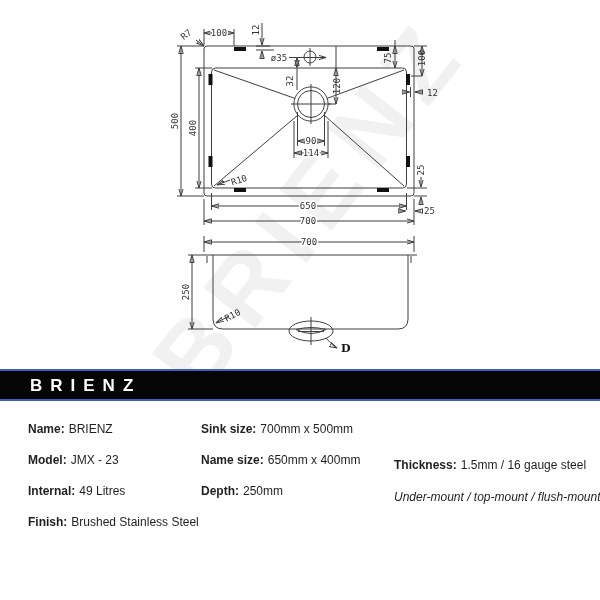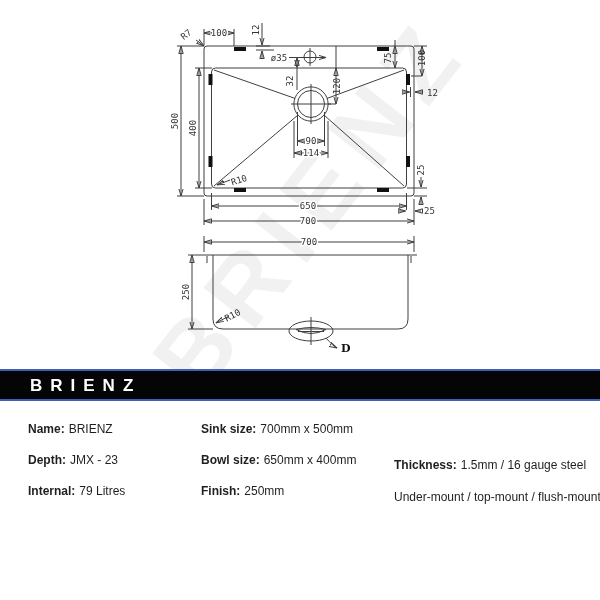--- a/index.html
+++ b/index.html
@@ -26,21 +26,21 @@
   .brand-bar span{color:#fff;font-size:17px;font-weight:600;letter-spacing:8px;
                   padding-left:30px;line-height:1;}
   
   .specs{position:absolute;left:0;top:412px;width:600px;height:188px;font-size:12px;line-height:12px;}
   .spec-col{position:absolute;top:11px;}
   .spec-col.c1{left:28px;width:180px;}
   .spec-col.c2{left:201px;width:178px;}
   .spec-col.c3{left:394px;width:204px;margin-top:36px;}
   .spec-item{margin-bottom:19px;white-space:nowrap;}
   .spec-label{font-weight:bold;margin-right:4px;}
-  .spec-item.stacked .spec-value{display:block;margin-top:4px;line-height:14px;}
+  .spec-item.stacked .spec-value{display:block;margin-top:4px;line-height:14px;font-style:italic;}
 </style>
 </head>
 <body>
 
 <div class="screen">
 
   <div class="watermark">BRIENZ</div>
 
   <svg class="drawing" width="600" height="368" viewBox="0 0 600 368">
     <defs>
@@ -205,36 +205,39 @@
   <div class="brand-bar">
     <span>BRIENZ</span>
   </div>
 
   <div class="specs">
     <div class="spec-col c1">
       <div class="spec-item">
         <span class="spec-label">Name:</span><span class="spec-value">BRIENZ</span>
       </div>
       <div class="spec-item">
-        <span class="spec-label">Depth:</span><span class="spec-value">JMX - 23</span>
-      </div>
-      <div class="spec-item">
-        <span class="spec-label">Internal:</span><span class="spec-value">79 Litres</span>
+        <span class="spec-label">Model:</span><span class="spec-value">JMX - 23</span>
+      </div>
+      <div class="spec-item">
+        <span class="spec-label">Internal:</span><span class="spec-value">49 Litres</span>
+      </div>
+      <div class="spec-item">
+        <span class="spec-label">Finish:</span><span class="spec-value">Brushed Stainless Steel</span>
       </div>
     </div>
 
     <div class="spec-col c2">
       <div class="spec-item">
         <span class="spec-label">Sink size:</span><span class="spec-value">700mm x 500mm</span>
       </div>
       <div class="spec-item">
-        <span class="spec-label">Bowl size:</span><span class="spec-value">650mm x 400mm</span>
-      </div>
-      <div class="spec-item">
-        <span class="spec-label">Finish:</span><span class="spec-value">250mm</span>
+        <span class="spec-label">Name size:</span><span class="spec-value">650mm x 400mm</span>
+      </div>
+      <div class="spec-item">
+        <span class="spec-label">Depth:</span><span class="spec-value">250mm</span>
       </div>
     </div>
 
     <div class="spec-col c3">
       <div class="spec-item">
         <span class="spec-label">Thickness:</span><span class="spec-value">1.5mm / 16 gauge steel</span>
       </div>
       <div class="spec-item stacked">
         <span class="spec-value">Under-mount / top-mount / flush-mount</span>
       </div>

